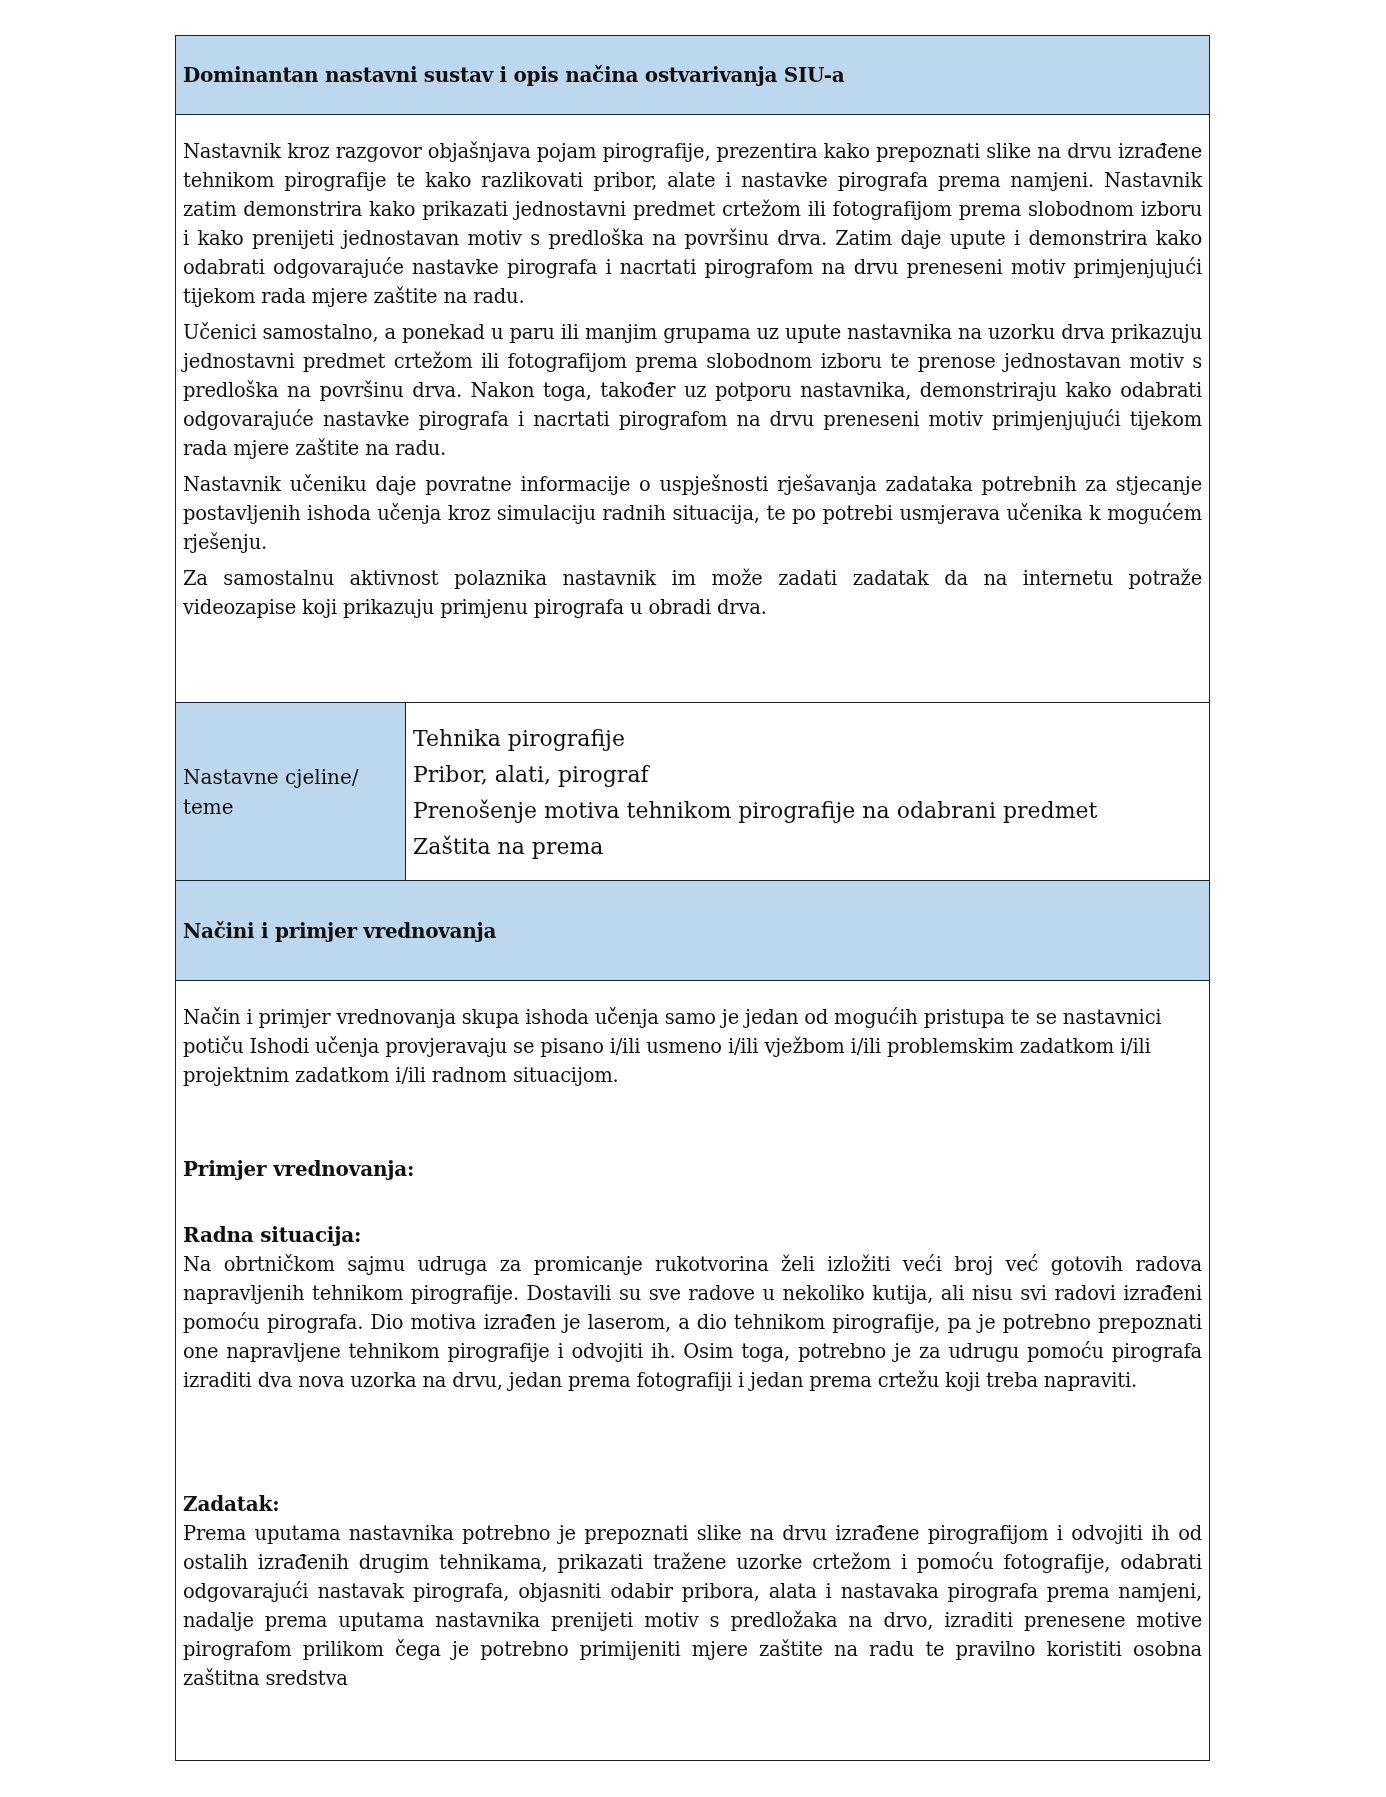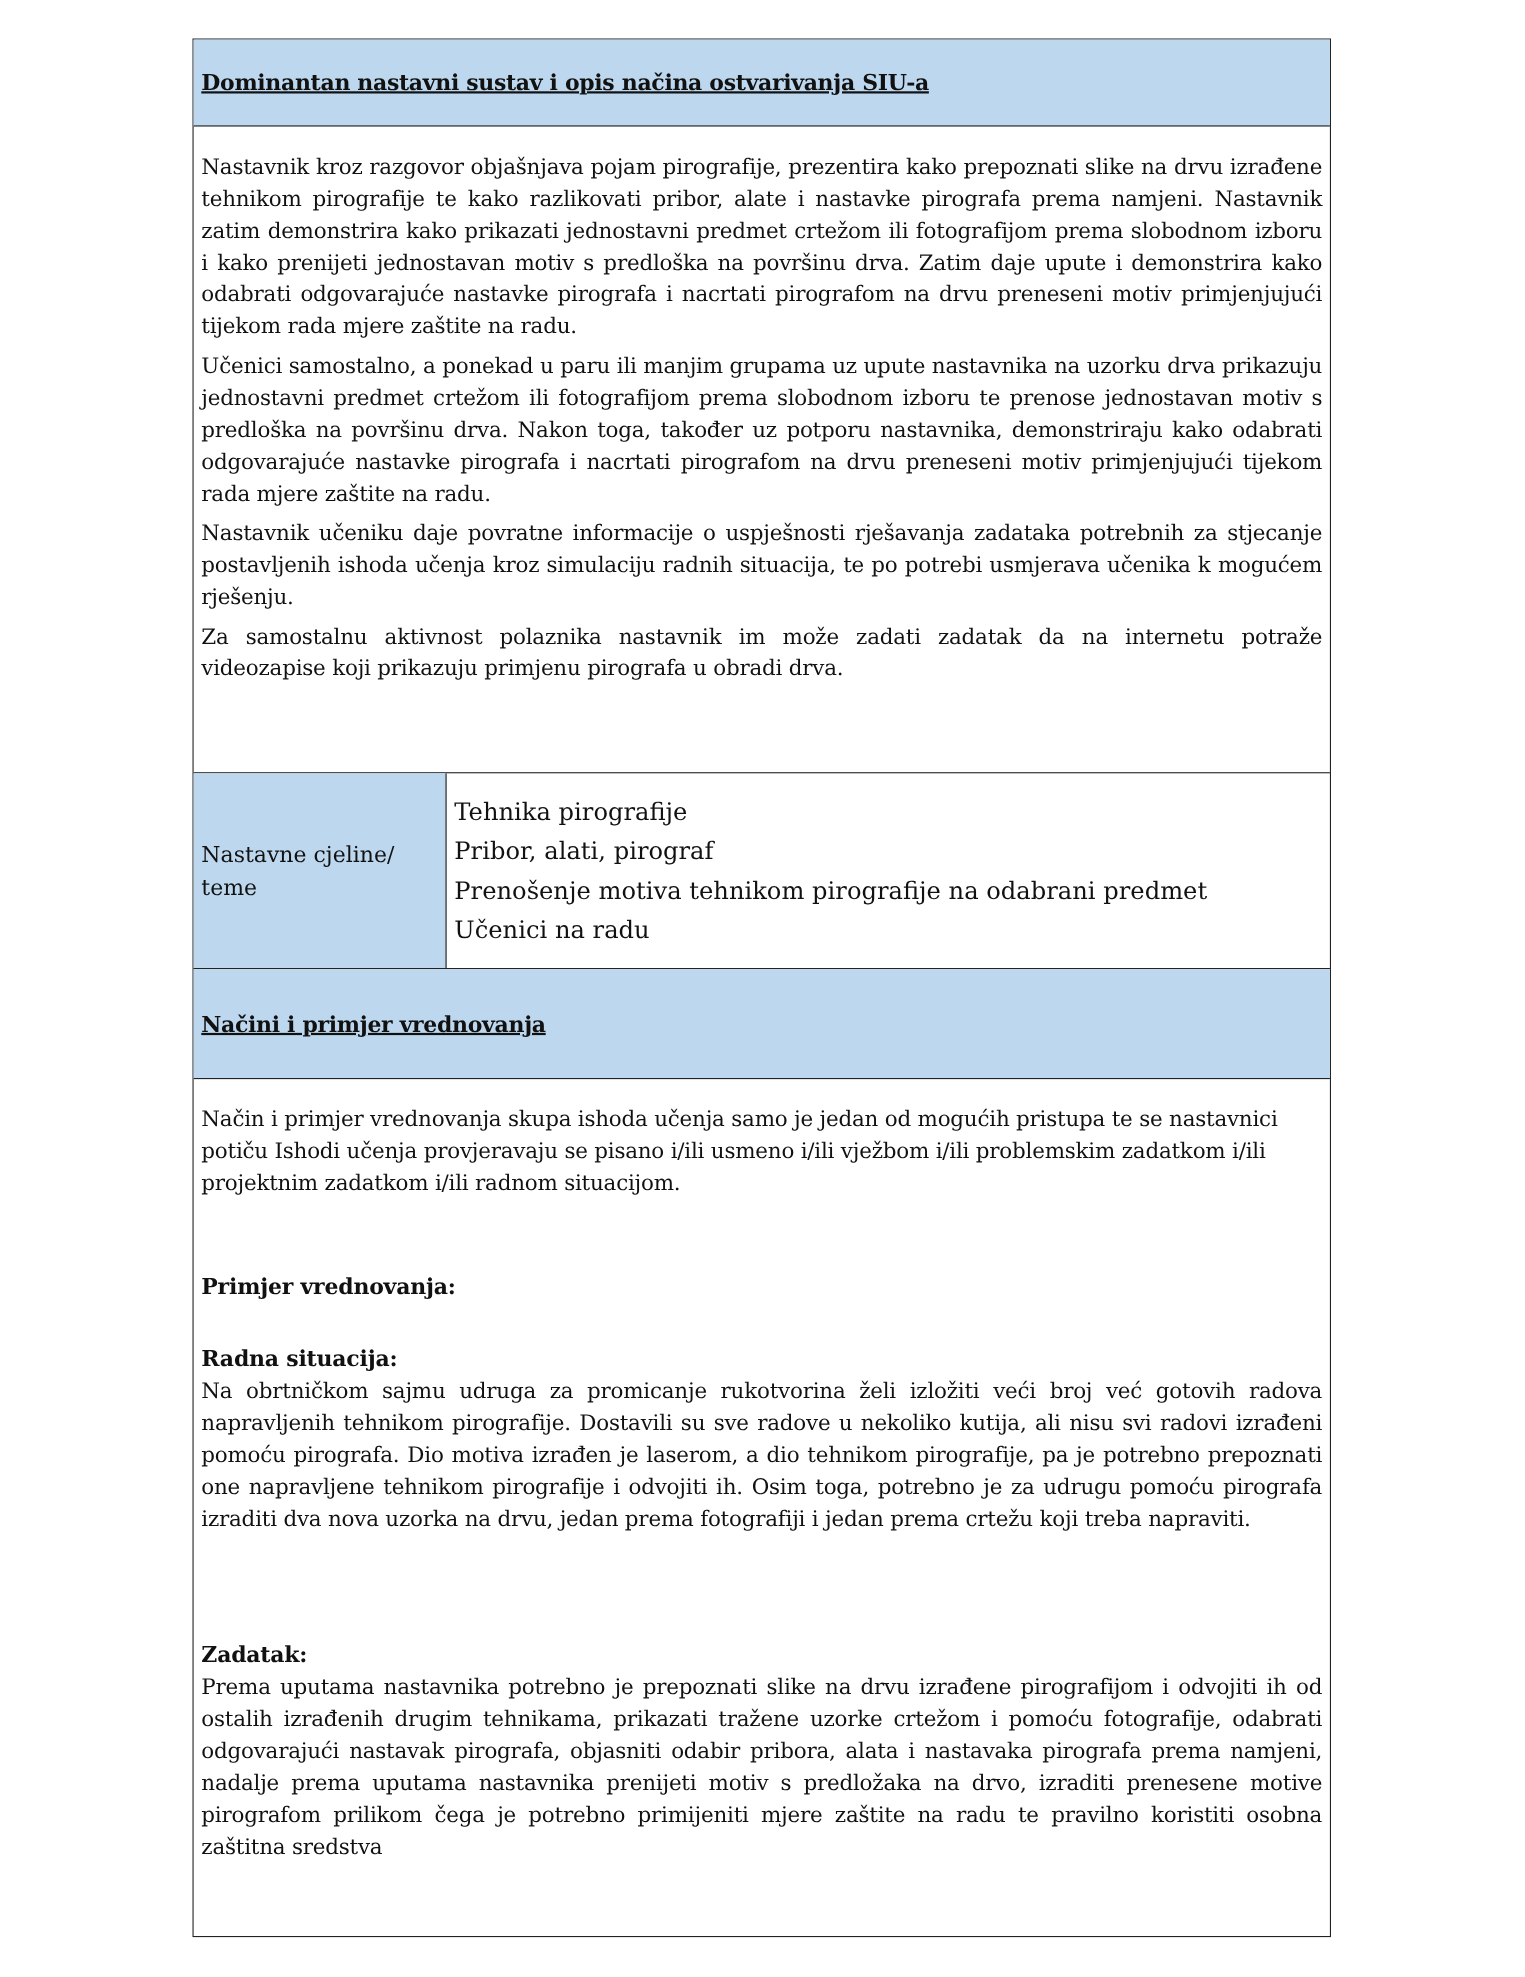--- a/index.html
+++ b/index.html
@@ -1,18 +1,18 @@
 <!DOCTYPE html>
 <html><head>
 <meta charset="utf-8">
 <style>
   html, body { margin: 0; padding: 0; background: #ffffff; }
   body { width: 1386px; height: 1797px; position: relative; font-family: "DejaVu Serif", "Liberation Serif", serif; color: #111; }
   .tbl { position: absolute; left: 175px; top: 35px; width: 1035px; border: 1.5px solid #222; box-sizing: border-box; }
-  .hdr { background: #bdd7ee; height: 79px; border-bottom: 1.5px solid #222; display: flex; align-items: center; padding: 0 7px; box-sizing: border-box; text-decoration: underline; }
+  .hdr { background: #bdd7ee; height: 79px; border-bottom: 1.5px solid #222; display: flex; align-items: center; padding: 0 7px; box-sizing: border-box; }
   .hdr span { font-weight: bold; font-size: 20px; letter-spacing: -0.3px; }
   .body { padding: 22px 7px 14px 7px; font-size: 19.5px; line-height: 29px; text-align: justify; letter-spacing: -0.2px; }
   .body p { margin: 0 0 7px 0; }
   .body p:last-child { margin-bottom: 0; }
   .sec1 { border-bottom: 1.5px solid #222; height: 588px; box-sizing: border-box; }
   .topics { display: flex; border-bottom: 1.5px solid #222; height: 178px; box-sizing: border-box; }
   .topics .lbl { width: 230px; background: #bdd7ee; border-right: 1.5px solid #222; display: flex; align-items: center; padding: 0 7px; box-sizing: border-box; font-weight: normal; font-size: 20px; line-height: 30px; }
   .topics .list { padding: 18px 7px; font-size: 22px; line-height: 36px; }
   .topics .list div { margin: 0; }
   .hdr2 { height: 100px; }
@@ -37,21 +37,21 @@
     <p>Nastavnik učeniku daje povratne informacije o uspješnosti rješavanja zadataka potrebnih za stjecanje postavljenih ishoda učenja kroz simulaciju radnih situacija, te po potrebi usmjerava učenika k mogućem rješenju.</p>
     <p>Za samostalnu aktivnost polaznika nastavnik im može zadati zadatak da na internetu potraže videozapise koji prikazuju primjenu pirografa u obradi drva.</p>
   </div>
 
   <div class="topics">
     <div class="lbl">Nastavne cjeline/ teme</div>
     <div class="list">
       <div>Tehnika pirografije</div>
       <div>Pribor, alati, pirograf</div>
       <div>Prenošenje motiva tehnikom pirografije na odabrani predmet</div>
-      <div>Učenici na radu</div>
+      <div>Zaštita na prema</div>
     </div>
   </div>
 
   <div class="hdr hdr2">
     <span>Načini i primjer vrednovanja</span>
   </div>
 
   <div class="body sec2">
     <p style="text-align:left;">Način i primjer vrednovanja skupa ishoda učenja samo je jedan od mogućih pristupa te se nastavnici potiču Ishodi učenja provjeravaju se pisano i/ili usmeno i/ili vježbom i/ili problemskim zadatkom i/ili projektnim zadatkom i/ili radnom situacijom.</p>
     <div class="gap-lg"></div>

